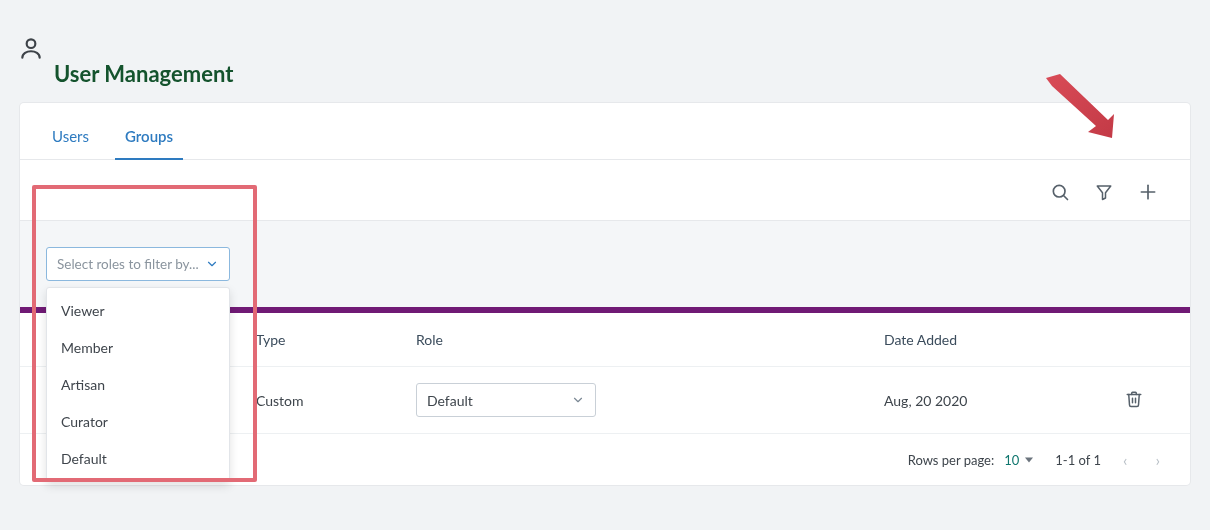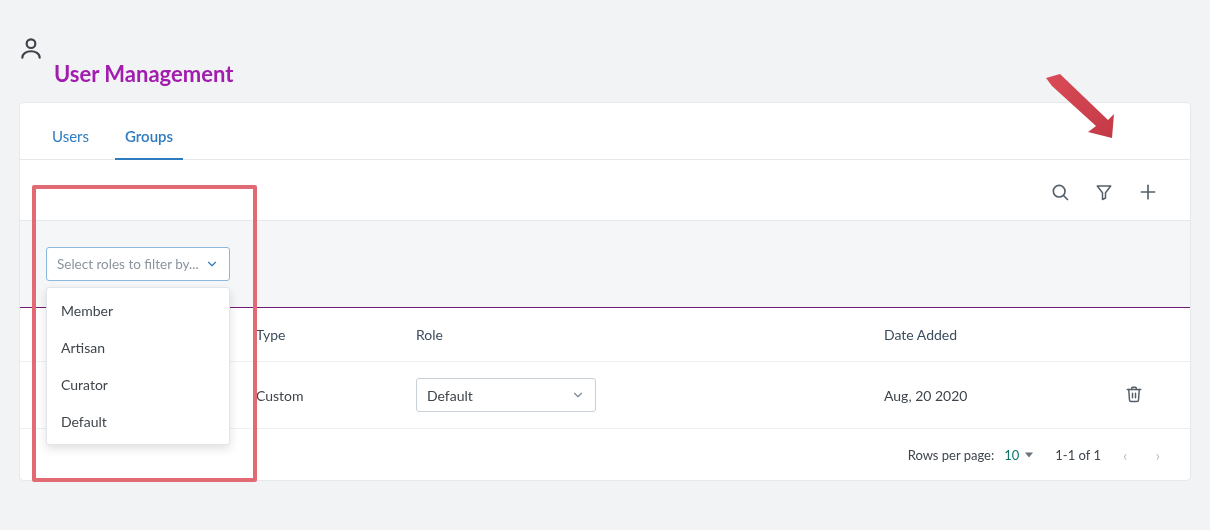--- a/index.html
+++ b/index.html
@@ -15,21 +15,21 @@
   .page-header {
     display: flex;
     align-items: center;
     gap: 10px;
     padding: 12px 18px 10px;
   }
   .page-header svg { width: 26px; height: 26px; }
   .page-header h1 {
     font-size: 22px;
     font-weight: 700;
-    color: #a21caf;
+    color: #14532d;
     margin-top: 48px;
   }
   .panel {
     background: #fff;
     margin: 6px 20px 0;
     border-radius: 4px;
     box-shadow: 0 0 0 1px #e6e8eb;
   }
   .tabs {
     display: flex;
@@ -62,21 +62,21 @@
   }
   .toolbar .icon-btn {
     width: 24px; height: 24px;
     display: flex; align-items: center; justify-content: center;
     color: #56606a;
     cursor: pointer;
   }
   .filter-bar {
     background: #f4f6f8;
     border-top: 1px solid #e6e8eb;
-    border-bottom: 1px solid #701a75;
+    border-bottom: 6px solid #701a75;
     padding: 26px 26px;
     position: relative;
   }
   .select-wrap {
     position: relative;
     width: 184px;
   }
   .select-input {
     width: 100%;
     height: 34px;
@@ -217,20 +217,21 @@
 
   <div class="filter-bar">
     <div class="select-wrap">
       <div class="select-input">
         <span>Select roles to filter by...</span>
         <svg width="14" height="14" viewBox="0 0 24 24" fill="none" stroke="currentColor" stroke-width="2" stroke-linecap="round" stroke-linejoin="round">
             <polyline points="6 9 12 15 18 9"></polyline>
           </svg>
       </div>
       <div class="dropdown">
+        <div class="option">Viewer</div>
         <div class="option">Member</div>
         <div class="option">Artisan</div>
         <div class="option">Curator</div>
         <div class="option">Default</div>
       </div>
     </div>
   </div>
 
   <div class="table-head">
     <div class="col-name">Name</div>

